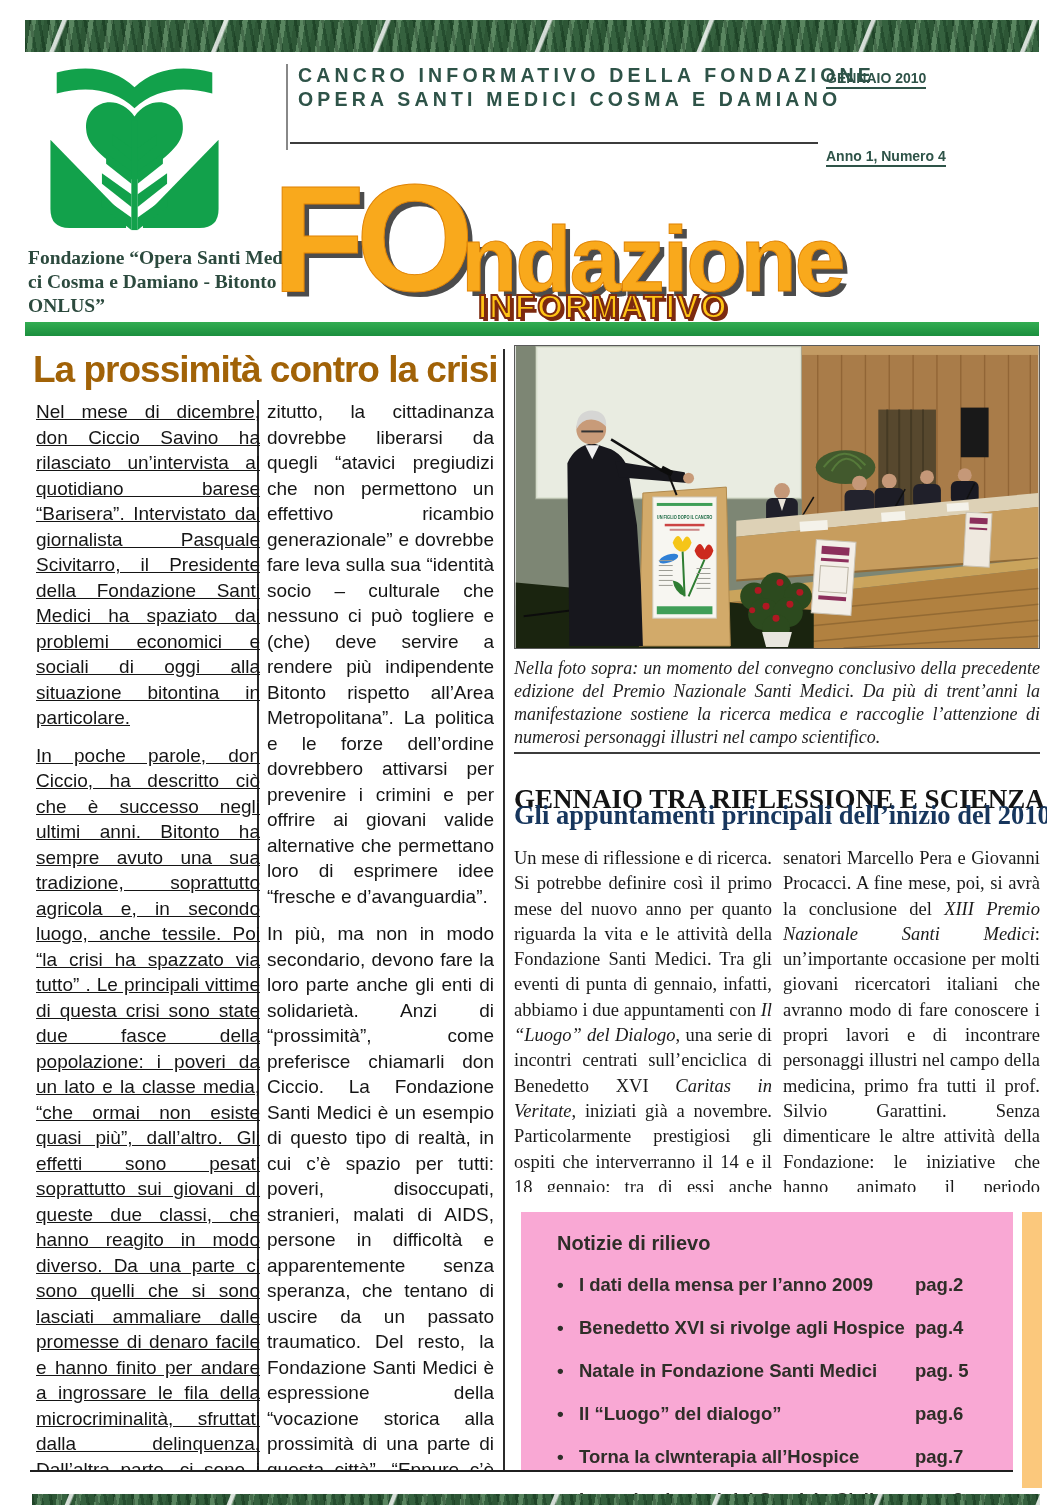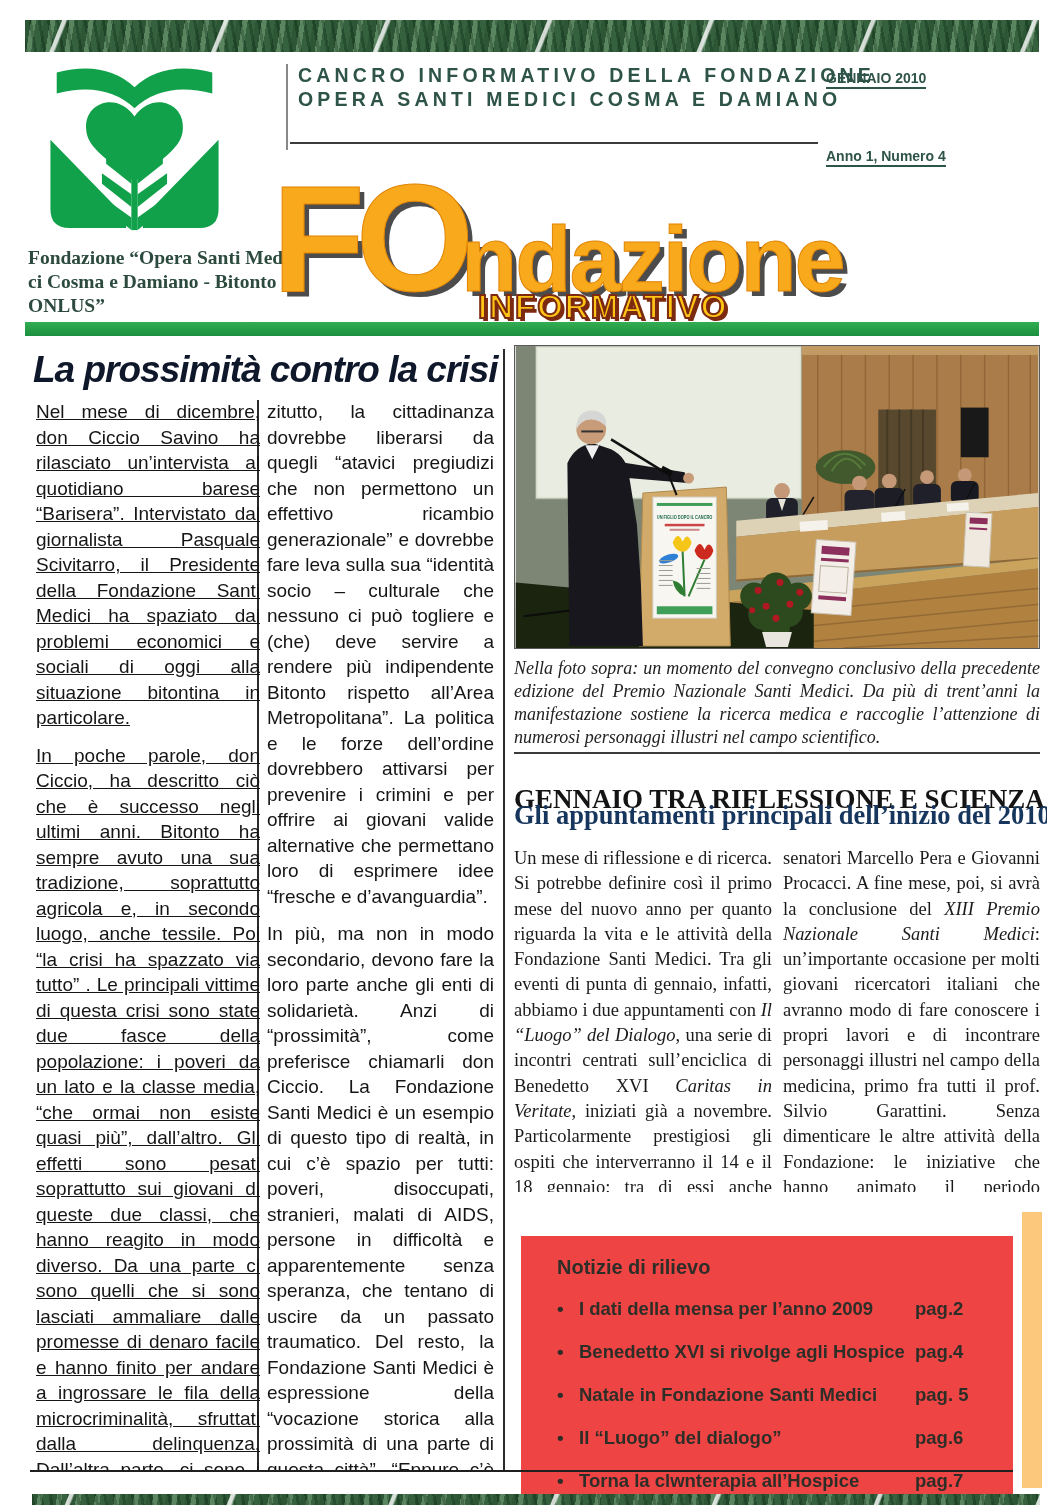--- a/index.html
+++ b/index.html
@@ -26,36 +26,36 @@
             text-shadow:5px 5px 0 #4c4c4c;line-height:1;}
   .w-in{font-size:92px;letter-spacing:-5px;}
   .w-fo{font-size:152px;letter-spacing:-9px;margin-left:-6px;}
   .w-rest{font-size:92px;letter-spacing:-2px;margin-left:-4px;}
   .subtitleword{font-weight:bold;font-size:33px;letter-spacing:2px;color:#ffc515;
             -webkit-text-stroke:2px #7c2a10;text-shadow:3px 3px 0 #7c2a10;white-space:nowrap;}
 
   .greenbar{background:linear-gradient(#33ad52,#1b8f3e);}
 
   
-  .art-title{font-size:37px;font-weight:bold;font-style:italic;color:#0f172a;white-space:nowrap;letter-spacing:-1px;text-align:center;}
+  .art-title{font-size:37px;font-weight:bold;color:#a16207;white-space:nowrap;letter-spacing:-1px;text-align:center;}
   .bodycol{font-size:19px;line-height:25.5px;text-align:justify;color:#151515;overflow:hidden;}
   .bodycol p{margin:0 0 12px 0;}
   .vline{background:#2b2b2b;width:1.5px;}
 
   
   .photo-frame{border:1px solid #5a5a5a;box-sizing:border-box;}
   .caption{font-family:"Liberation Serif",serif;font-style:italic;font-size:18px;line-height:23px;
            text-align:justify;color:#222;}
   .headline{font-family:"Liberation Serif",serif;font-weight:bold;font-size:27px;color:#141414;white-space:nowrap;margin-top:22px;}
   .subheadline{font-family:"Liberation Serif",serif;font-weight:bold;font-size:26.5px;color:#17365d;white-space:nowrap;}
   .sercol{font-family:"Liberation Serif",serif;font-size:18.5px;line-height:25.3px;text-align:justify;color:#1a1a1a;overflow:hidden;}
   .sercol i{font-style:italic;}
 
   
-  .newsbox{background:#ef4444;margin-top:24px;}
+  .newsbox{background:#f9a8d4;}
   .news-title{font-weight:bold;font-size:20px;color:#2e2e28;}
   .news-item{position:relative;display:flex;align-items:baseline;height:43px;}
   .news-bullet{width:22px;font-size:19px;font-weight:bold;color:#2e2e28;}
   .news-label{font-weight:bold;font-size:18.5px;color:#2e2e28;white-space:nowrap;}
   .news-page{position:absolute;left:358px;font-weight:bold;font-size:18.5px;color:#2e2e28;}
   .accent-strip{background:#fbc87c;}
 </style>
 </head>
 <body>
 

